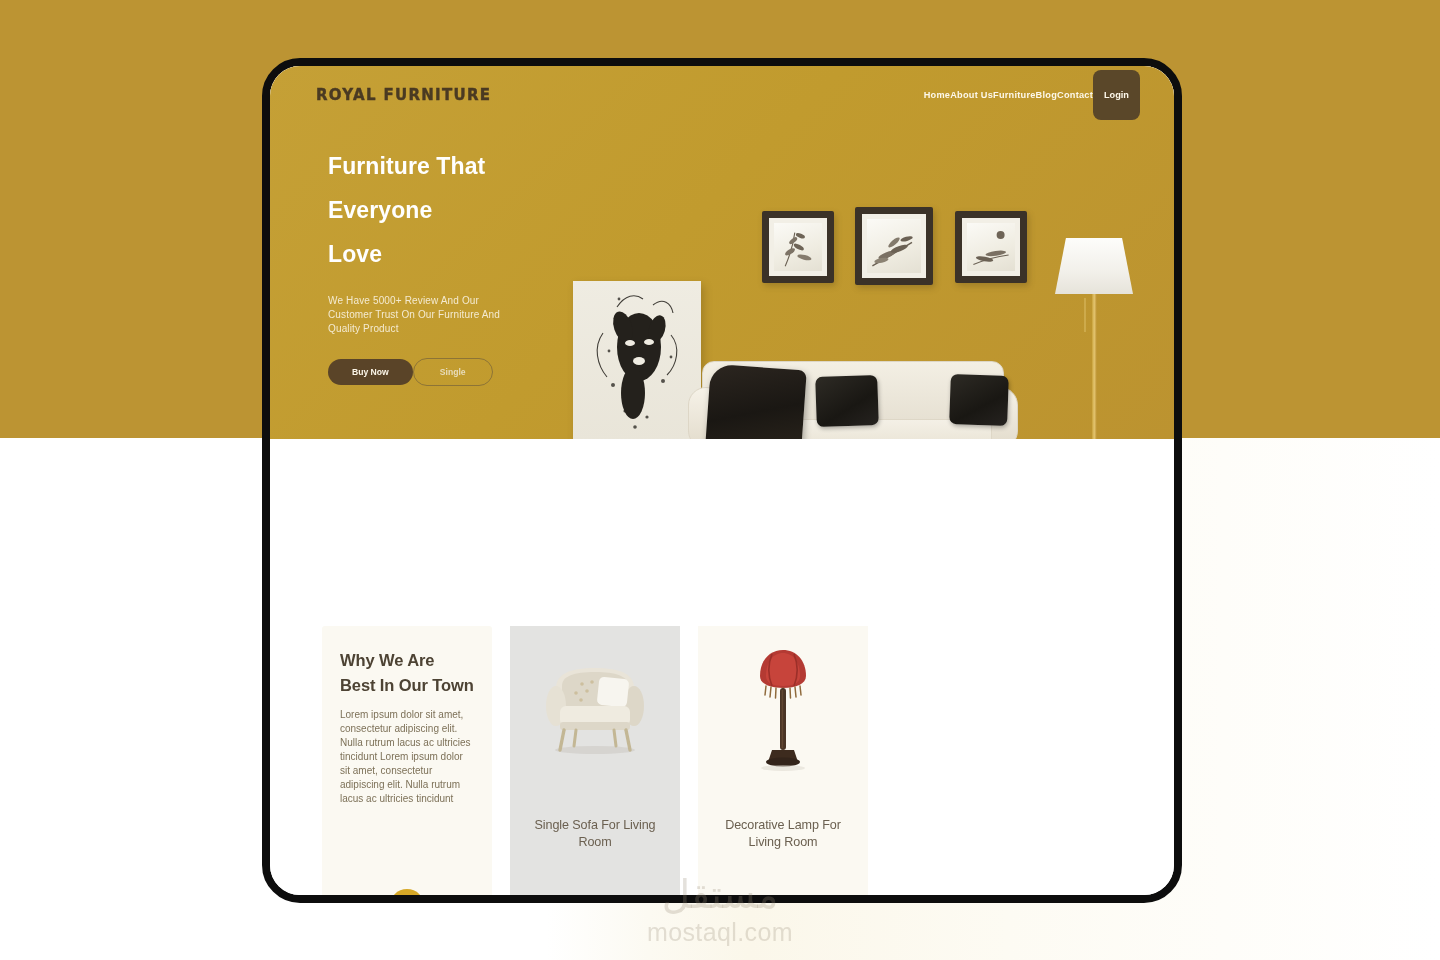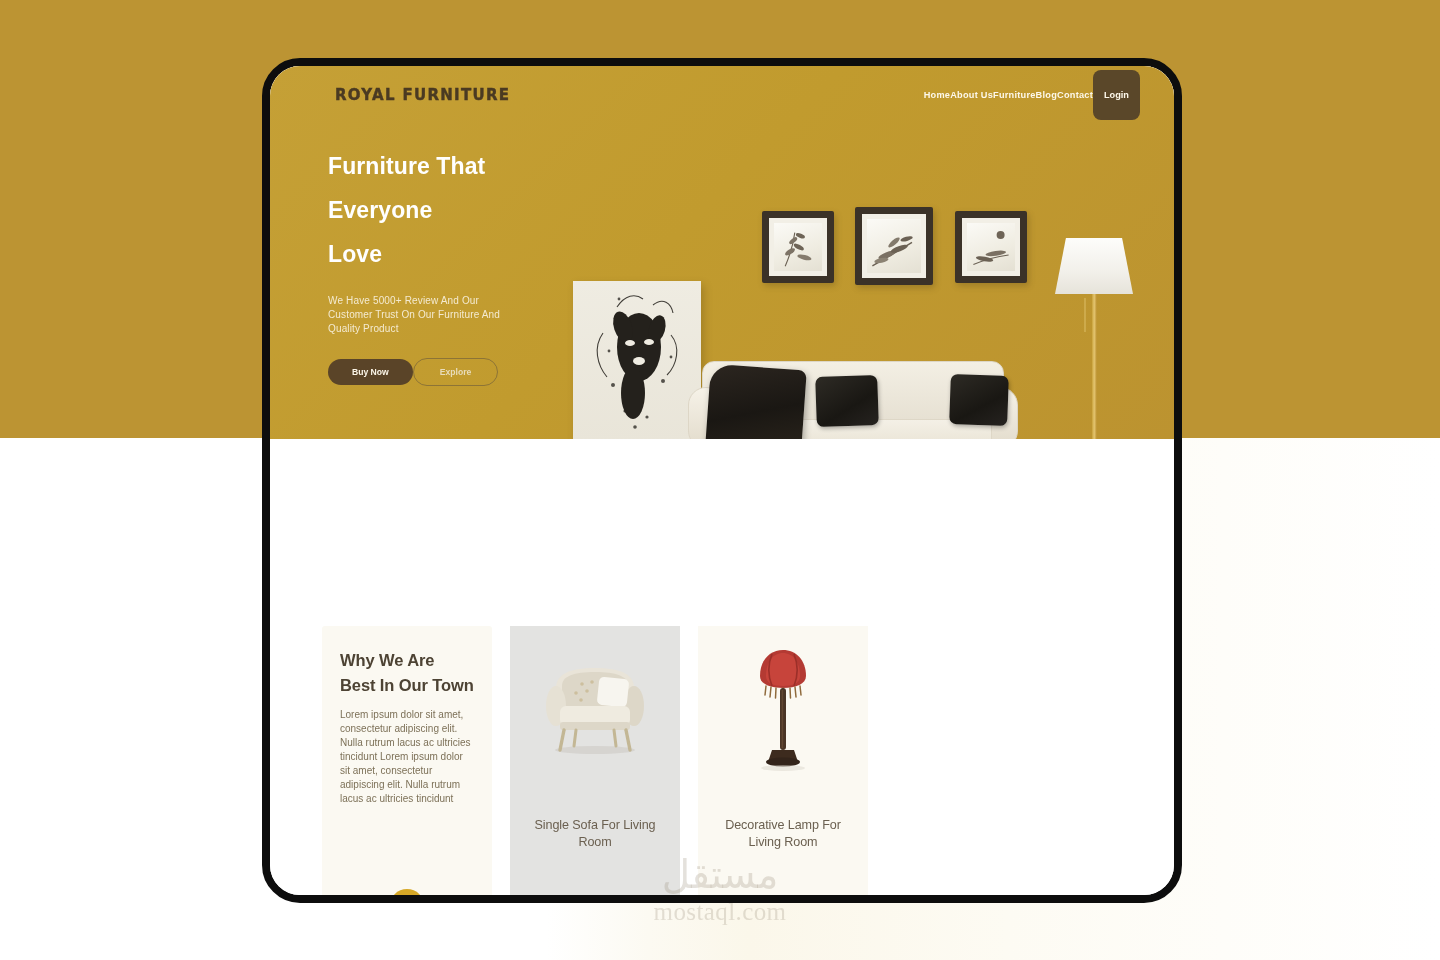--- a/index.html
+++ b/index.html
@@ -68,21 +68,20 @@
     padding: 0 34px 0 46px;
     z-index: 4;
   }
   #brand-logo {
     font-family: "DejaVu Sans", sans-serif;
     font-size: 15px;
     font-weight: 700;
     letter-spacing: 1.3px;
     color: #4a3a22;
     text-transform: uppercase;
-    margin-left: 19px;
     -webkit-text-stroke: 0.4px #4a3a22;
   }
   #nav-links {
     display: flex;
     align-items: center;
     list-style: none;
   }
   .nav-link {
     font-size: 9.2px;
     font-weight: 700;
@@ -348,41 +347,40 @@
     margin-top: 23px;
     font-size: 13.2px;
     font-weight: 700;
     color: #404040;
     font-style: italic;
   }
 
   
   #watermark {
     position: absolute;
-    left: 0; bottom: 33px;
+    left: 0; bottom: 13px;
     width: 100%;
     display: flex;
     flex-direction: column;
     align-items: center;
     z-index: 9;
     pointer-events: none;
   }
   #wm-arabic {
     font-family: "DejaVu Sans", sans-serif;
     font-size: 39px;
     color: rgba(150,140,120,.26);
     line-height: 44px;
     direction: rtl;
   }
   #wm-domain {
     font-size: 25px;
     color: rgba(150,140,120,.26);
     letter-spacing: 0.4px;
     line-height: 30px;
-    font-family: Liberation Serif, serif;
   }
 </style>
 </head>
 <body>
 
 <div id="page">
 
   <div id="backdrop-gold"></div>
   <div id="backdrop-cream"></div>
 
@@ -403,21 +401,21 @@
           </ul>
         </nav>
 
         <div id="hero-copy">
           <div class="hero-line">Furniture That</div>
           <div class="hero-line">Everyone</div>
           <div class="hero-line">Love</div>
           <p id="hero-sub">We Have 5000+ Review And Our Customer Trust On Our Furniture And Quality Product</p>
           <div id="hero-buttons">
             <button id="btn-buy">Buy Now</button>
-            <button id="btn-explore">Explore</button>
+            <button id="btn-explore">Single</button>
           </div>
         </div>
 
         <div id="hero-scene">
 
           <div class="wall-frame wf1">
             <div class="wall-frame-mat">
               <div class="wall-frame-art">
                 <svg width="100%" height="100%" viewBox="0 0 60 60">
                   <path d="M14 54 C20 40 24 28 26 12" stroke="#6b6154" stroke-width="1.4" fill="none"></path>

